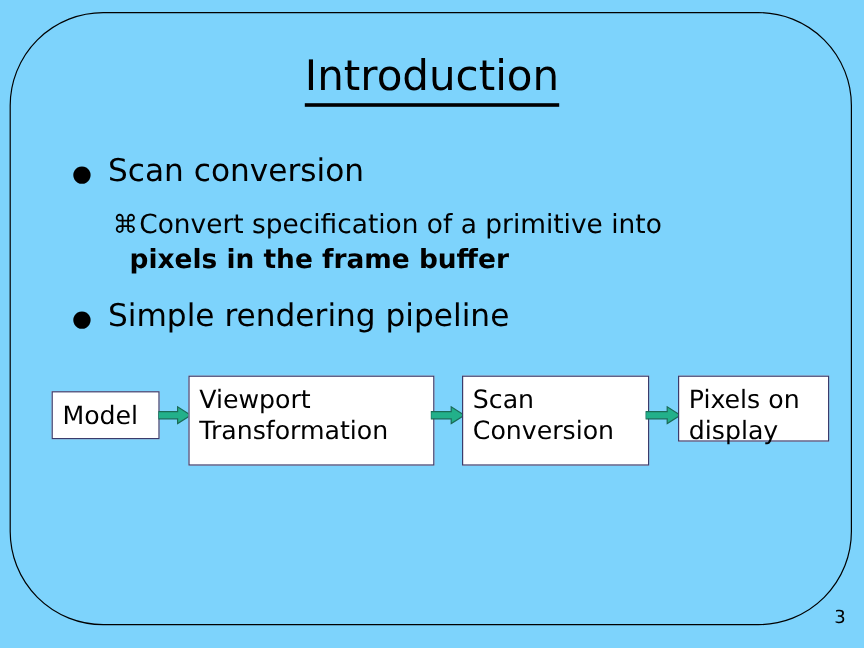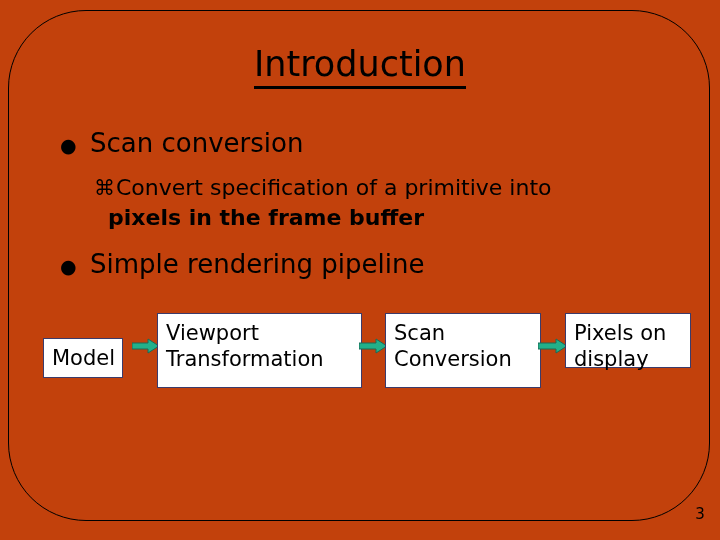--- a/index.html
+++ b/index.html
@@ -11,21 +11,21 @@
     width: 720px;
     height: 540px;
     overflow: hidden;
     font-family: "DejaVu Sans", "Liberation Sans", sans-serif;
     color: #000000;
   }
   #slide {
     position: relative;
     width: 720px;
     height: 540px;
-    background: #c2410c;
+    background: #7dd3fc;
   }
   
   #frame {
     position: absolute;
     left: 8px;
     top: 10px;
     width: 702px;
     height: 511px;
     border: 1px solid #000000;
     border-radius: 78px;
@@ -91,21 +91,21 @@
     position: absolute;
     box-sizing: border-box;
     border: 1px solid #3b3b6b;
     background: #ffffff;
     font-size: 21px;
     line-height: 26px;
     color: #000000;
     padding: 6px 0 0 8px;
     white-space: pre-line;
   }
-  #box-model        { left: 43px;  top: 326px; width: 80px;  height: 40px; padding-top: 6px; margin-top: 12px; }
+  #box-model        { left: 43px;  top: 326px; width: 90px;  height: 40px; padding-top: 6px; }
   #box-viewport     { left: 157px; top: 313px; width: 205px; height: 75px; }
   #box-scan         { left: 385px; top: 313px; width: 156px; height: 75px; }
   #box-pixels       { left: 565px; top: 313px; width: 126px; height: 55px; }
 
   
   .arrow {
     position: absolute;
     height: 16px;
   }
   #arrow1 { left: 132px; top: 338px; width: 28px; }

